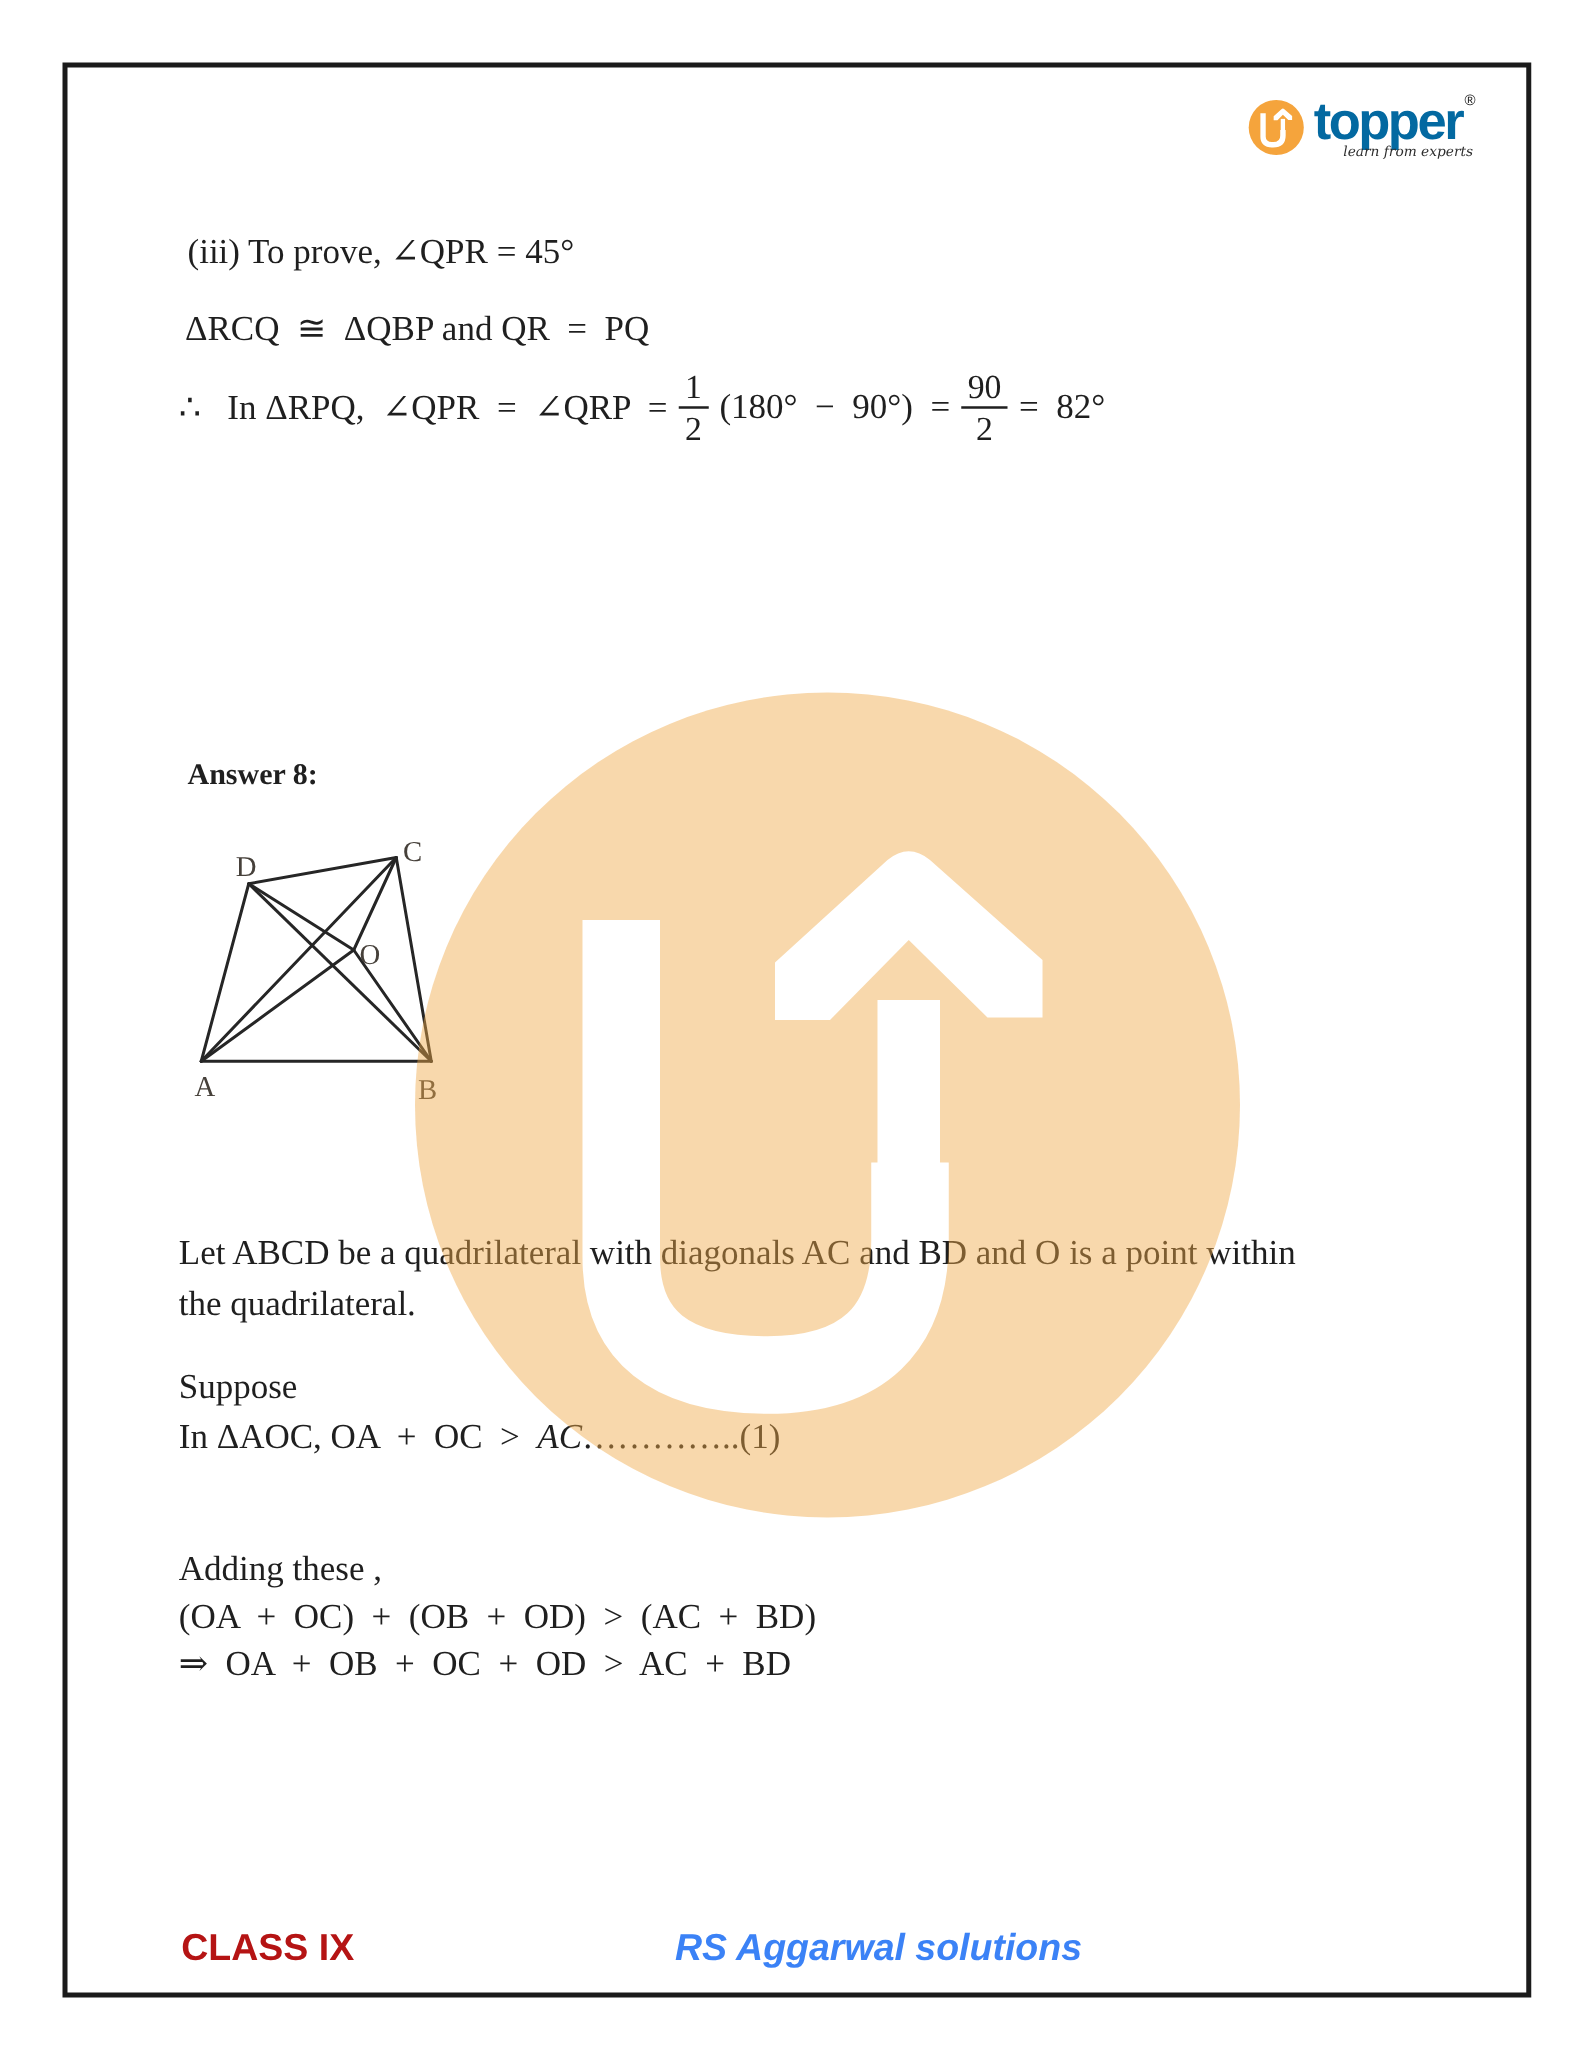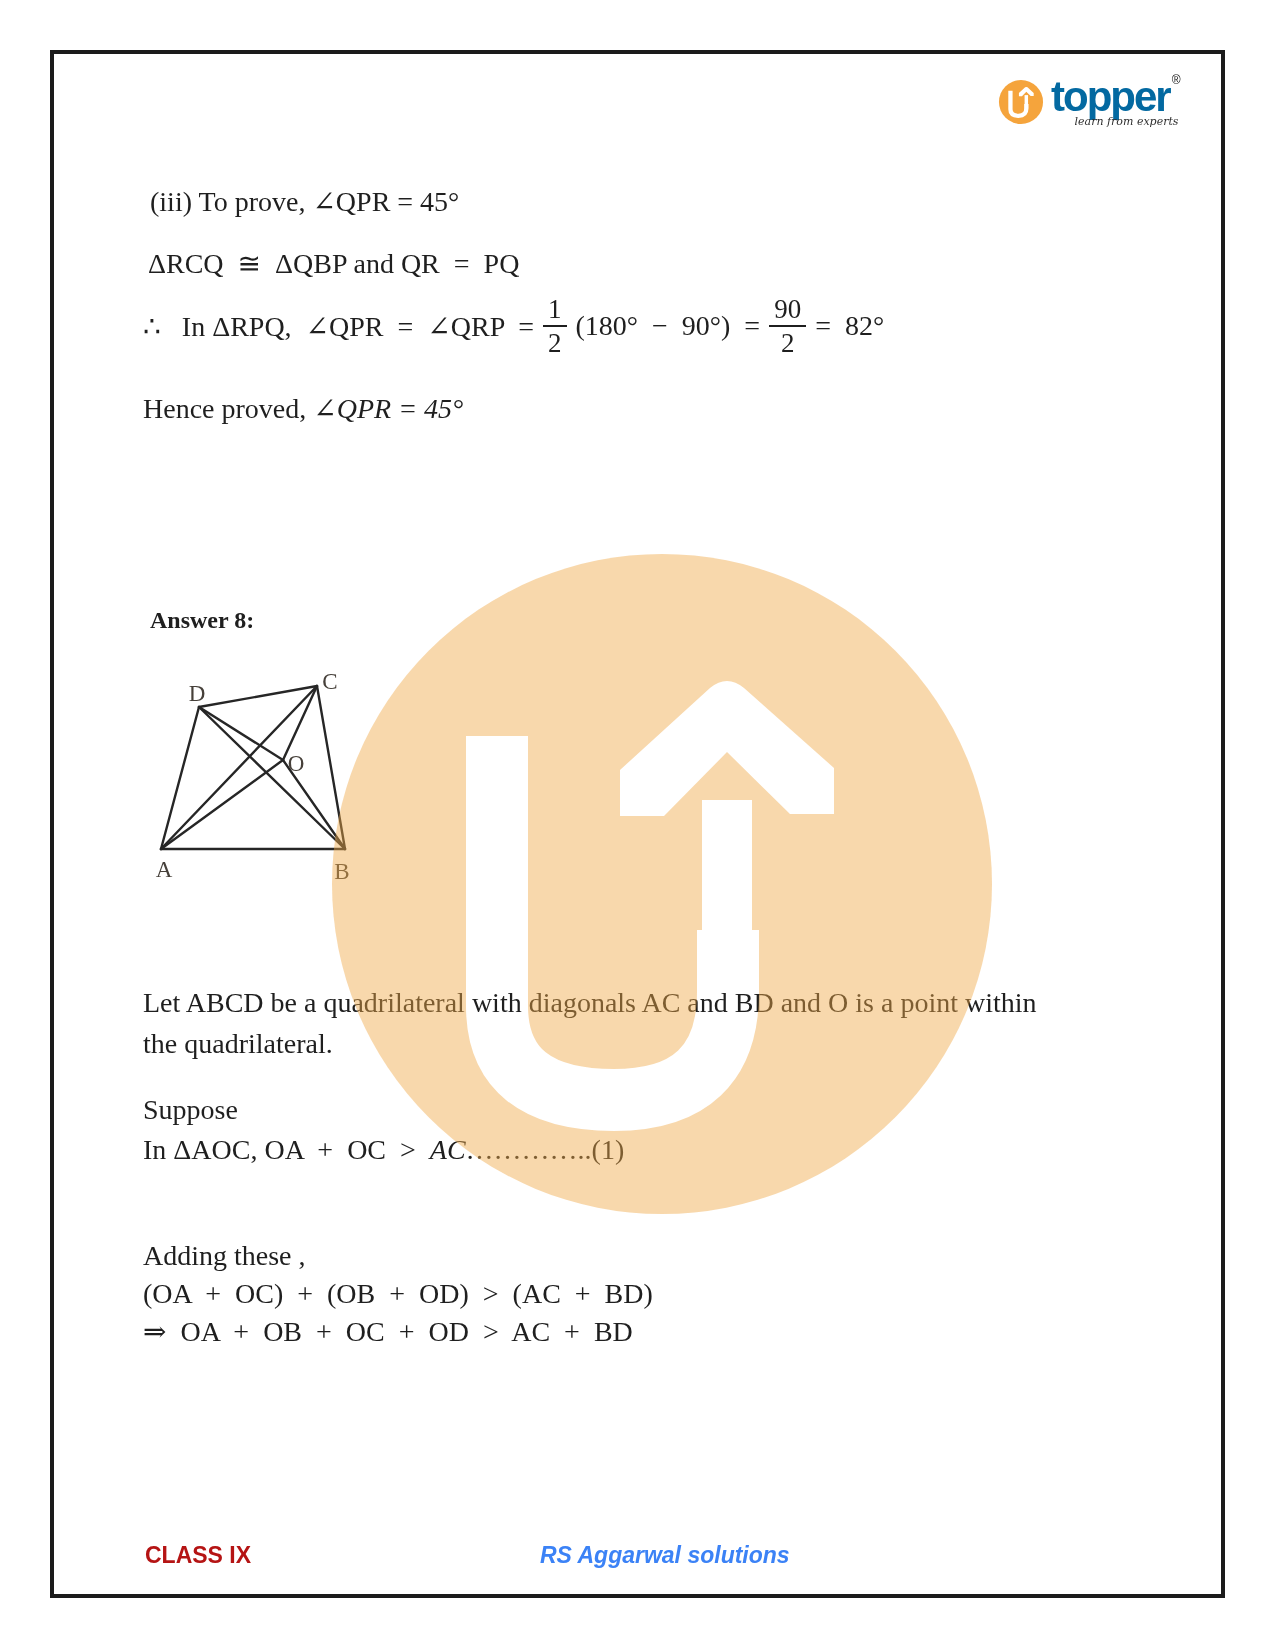--- a/index.html
+++ b/index.html
@@ -28,21 +28,21 @@
         font-size:27px;line-height:1.12;margin:0 9px;}
   .frac-num{border-bottom:2px solid #1f1f1f;padding:0 5px 1px 5px;}
   .frac-den{padding-top:1px;}
   
   .figure-svg{position:absolute;left:140px;top:650px;z-index:1;}
   .figure-svg text{font-family:"Liberation Serif","DejaVu Serif",serif;font-size:23px;fill:#46403a;}
   
   .watermark-svg{position:absolute;left:0;top:0;z-index:2;pointer-events:none;}
   
   .footer-label{position:absolute;font-family:"Liberation Sans","DejaVu Sans",sans-serif;
-                font-weight:700;font-size:23px;z-index:1;}
+                font-weight:700;font-size:30px;z-index:1;}
 </style>
 </head>
 <body>
 
 <div class="page">
 
   <div class="frame"></div>
 
   <div class="logo">
     <svg class="logo-badge" viewBox="0 0 48 48">
@@ -80,21 +80,20 @@
       <span class="frac-den">2</span>
     </span>
     <span>(180°  −  90°)  =</span>
     <span class="frac">
       <span class="frac-num">90</span>
       <span class="frac-den">2</span>
     </span>
     <span>=  82°</span>
   </div>
 
-  <div class="t" style="left:143px;top:390px;"><span>Hence proved, </span><span class="it">∠QPR = 45°</span></div>
 
   <div class="t bold" style="left:150px;top:601px;font-size:24px;">Answer 8:</div>
 
   <svg class="figure-svg" width="240" height="245" viewBox="140 650 240 245">
     <g stroke="#262626" stroke-width="2.4" stroke-linecap="round">
       <line x1="161" y1="849" x2="345" y2="849"></line>
       <line x1="345" y1="849" x2="317" y2="686"></line>
       <line x1="317" y1="686" x2="199" y2="707"></line>
       <line x1="199" y1="707" x2="161" y2="849"></line>
       <line x1="161" y1="849" x2="317" y2="686"></line>

